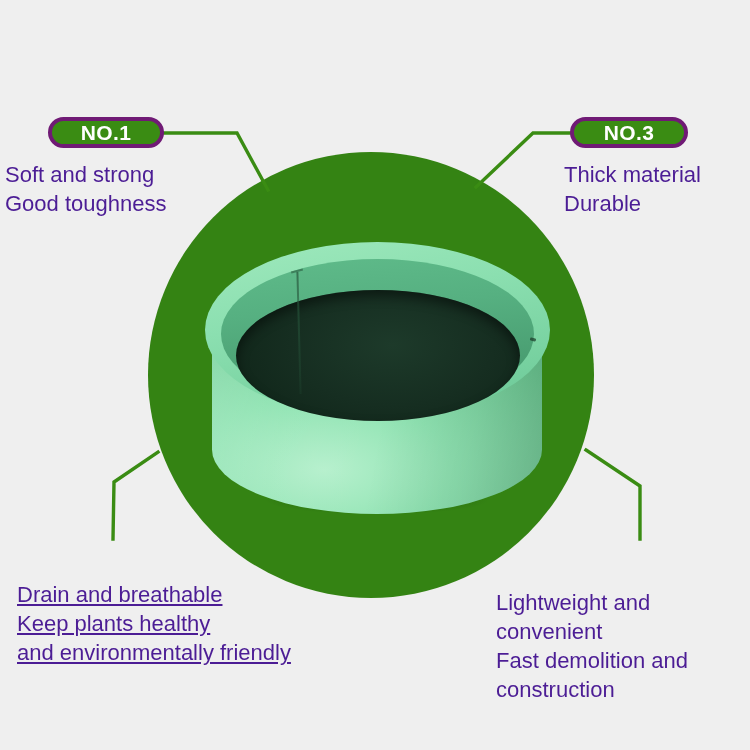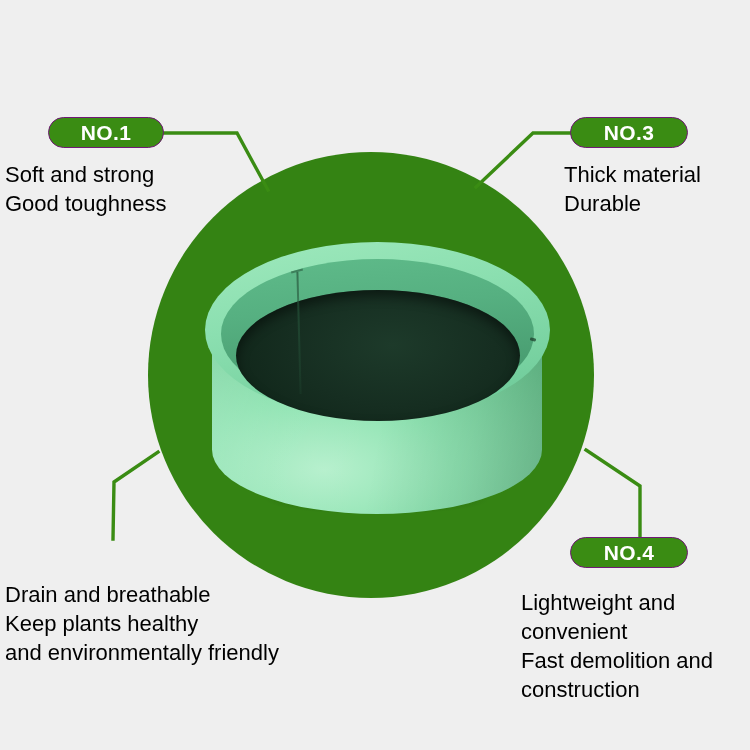--- a/index.html
+++ b/index.html
@@ -142,47 +142,47 @@
     width: 750px;
     height: 750px;
   }
 
   
   .badge {
     position: absolute;
     height: 31px;
     border-radius: 16px;
     background: #3a8c13;
-    border: 1px solid #701a75;
+    border: 4px solid #701a75;
     color: #ffffff;
     font-size: 21px;
     font-weight: bold;
     letter-spacing: 0.4px;
     display: flex;
     align-items: center;
     justify-content: center;
     box-sizing: border-box;
   }
   .badge-1 { left: 48px;  top: 117px; width: 116px; }
   .badge-3 { left: 570px; top: 117px; width: 118px; text-align: center; }
   .badge-2 { left: 38px;  top: 537px; width: 122px; }
   .badge-4 { left: 570px; top: 537px; width: 118px; }
 
   
   .caption {
     position: absolute;
-    color: #000000;
+    color: #4c1d95;
     font-size: 22px;
     line-height: 29px;
     white-space: pre;
   }
   .cap-1 { left: 5px;   top: 160px; }
   .cap-3 { left: 564px; top: 160px; }
-  .cap-2 { left: 5px;   top: 580px; }
-  .cap-4 { left: 521px; top: 588px; }
+  .cap-2 { left: 17px;   top: 580px; text-decoration: underline; }
+  .cap-4 { left: 496px; top: 588px; }
 </style>
 </head>
 <body>
 
 <div id="stage">
 
   <div class="disc"></div>
 
   <div class="product">
     <div class="pot-shadow"></div>
@@ -207,19 +207,18 @@
 Good toughness</div>
 
   <div class="badge badge-3">NO.3</div>
   <div class="caption cap-3">Thick material
 Durable</div>
 
   <div class="caption cap-2">Drain and breathable
 Keep plants healthy
 and environmentally friendly</div>
 
-  <div class="badge badge-4">NO.4</div>
   <div class="caption cap-4">Lightweight and
 convenient
 Fast demolition and
 construction</div>
 
 </div>
 
 </body></html>

